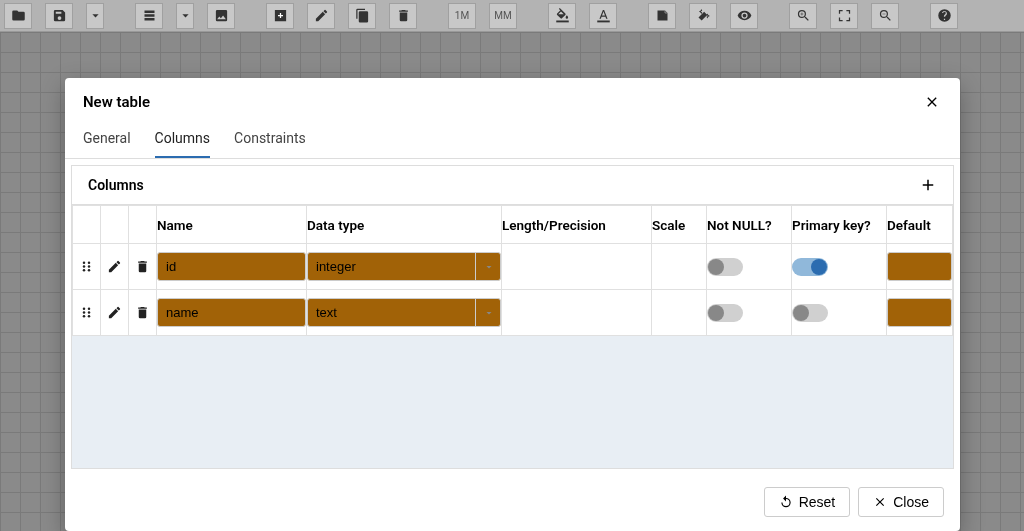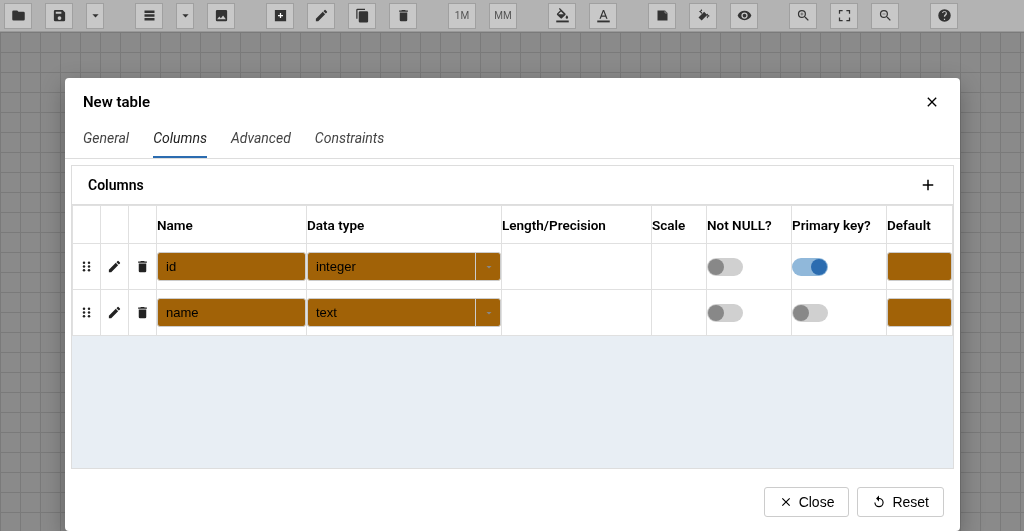--- a/index.html
+++ b/index.html
@@ -84,21 +84,20 @@
 }
 .dlg-title { font-size: 15px; font-weight: 600; }
 .dlg-close { width: 20px; height: 20px; cursor: pointer; display:flex; align-items:center; justify-content:center; }
 .dlg-close svg { width: 16px; height: 16px; }
 
 .tabs {
   display: flex;
   gap: 24px;
   padding: 0 18px;
   border-bottom: 1px solid #ddd;
-  font-style: italic;
 }
 .tab {
   padding: 8px 0 10px 0;
   color: #444;
   cursor: pointer;
   font-size: 14px;
 }
 .tab.active {
   color: #222;
   border-bottom: 2px solid #2b6cb0;
@@ -364,21 +363,20 @@
     <div class="dlg-close">
       <svg viewBox="0 0 24 24">
           <path d="M19 6.41 17.59 5 12 10.59 6.41 5 5 6.41 10.59 12 5 17.59 6.41 19 12 13.41 17.59 19 19 17.59 13.41 12z"></path>
         </svg>
     </div>
   </div>
 
   <div class="tabs">
     <div class="tab">General</div>
     <div class="tab active">Columns</div>
-    <div class="tab">Advanced</div>
     <div class="tab">Constraints</div>
   </div>
 
   <div class="section-head">
     <div class="section-title">Columns</div>
     <div class="add-btn">
       <svg viewBox="0 0 24 24">
           <path d="M19 13h-6v6h-2v-6H5v-2h6V5h2v6h6v2z"></path>
         </svg>
     </div>
@@ -508,24 +506,24 @@
           <td><input class="tx-input" value="" style=""></td>
         </tr>
       </tbody>
     </table>
     <div class="spacer"></div>
   </div>
 
   <div class="footer">
     <button class="btn">
       <svg viewBox="0 0 24 24">
+          <path d="M12 5V1L7 6l5 5V7a6 6 0 1 1-6 6H4a8 8 0 1 0 8-8z"></path>
+        </svg>
+      <span>Reset</span>
+    </button>
+    <button class="btn">
+      <svg viewBox="0 0 24 24">
           <path d="M19 6.41 17.59 5 12 10.59 6.41 5 5 6.41 10.59 12 5 17.59 6.41 19 12 13.41 17.59 19 19 17.59 13.41 12z"></path>
         </svg>
       <span>Close</span>
     </button>
-    <button class="btn">
-      <svg viewBox="0 0 24 24">
-          <path d="M12 5V1L7 6l5 5V7a6 6 0 1 1-6 6H4a8 8 0 1 0 8-8z"></path>
-        </svg>
-      <span>Reset</span>
-    </button>
   </div>
 </div>
 
 </body></html>

